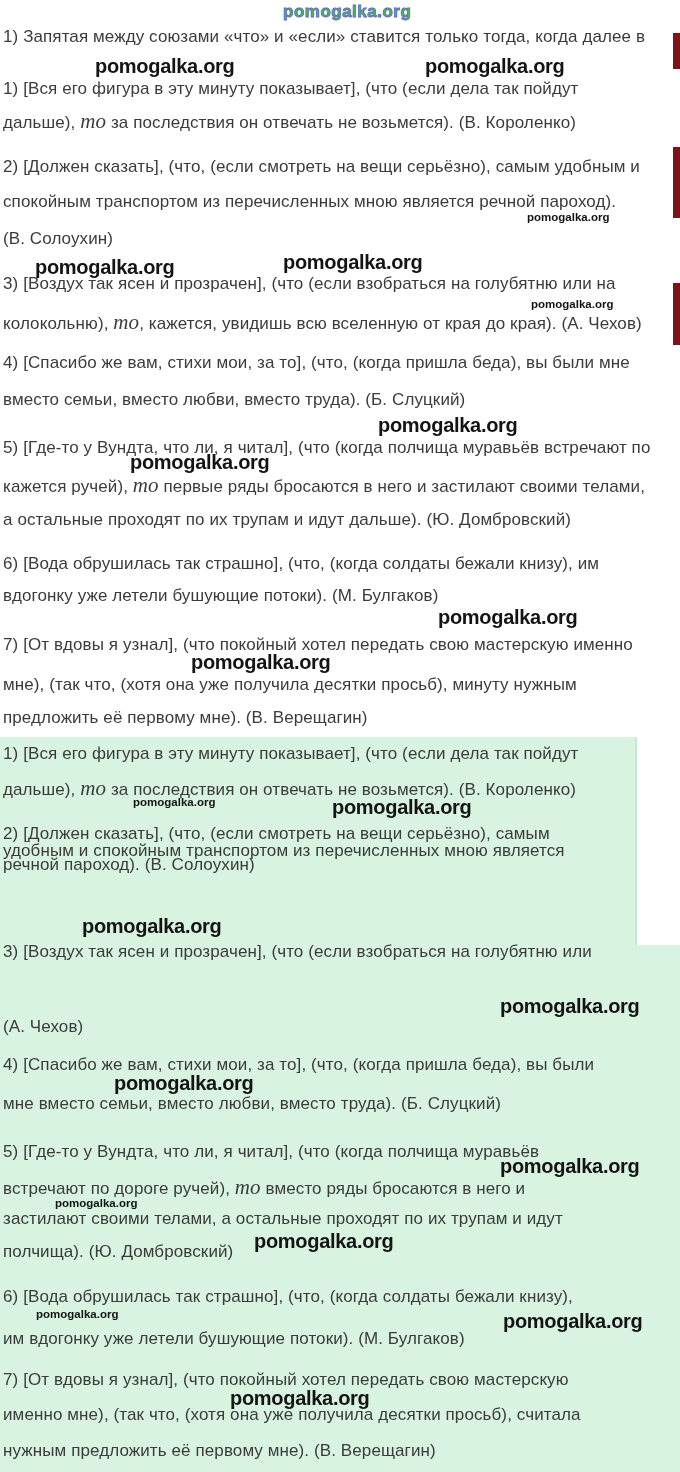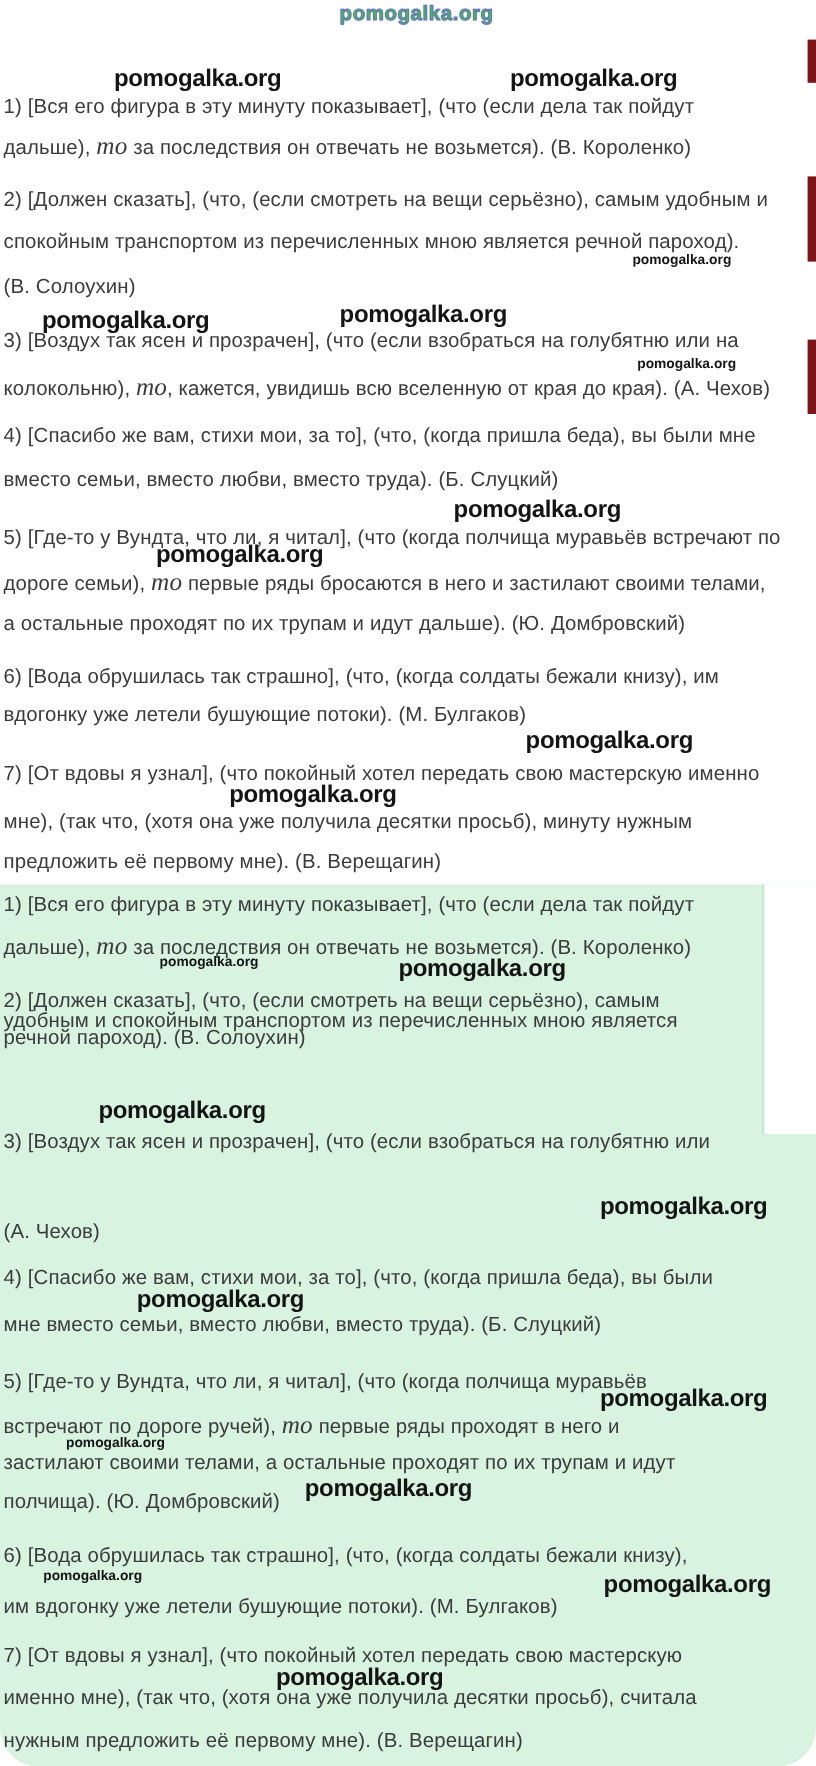--- a/index.html
+++ b/index.html
@@ -1,17 +1,17 @@
 <!DOCTYPE html>
 <html><head>
 <meta charset="utf-8">
 <style>
   html,body{margin:0;padding:0;background:#ffffff;}
   .page{position:relative;width:680px;height:1472px;background:#ffffff;overflow:hidden;
-        font-family:"Liberation Sans",sans-serif;color:#3b3b3b;border-radius:32px;}
+        font-family:"Liberation Sans",sans-serif;color:#3b3b3b;}
   .green-panel{position:absolute;left:0;top:737px;width:680px;height:735px;background:#d8f3e0;}
   .white-patch{position:absolute;left:635px;top:737px;width:45px;height:208px;background:#ffffff;
         border-left:2px solid #c5ead3;}
   .tl{position:absolute;left:3px;font-size:17px;line-height:22px;white-space:nowrap;letter-spacing:0.1px;}
   .it{font-family:"Liberation Serif",serif;font-style:italic;font-size:21px;}
   .wm{position:absolute;font-weight:bold;color:#141414;white-space:nowrap;}
   .wm-lg{font-size:20px;letter-spacing:-0.3px;}
   .wm-sm{font-size:11.5px;letter-spacing:0;}
   .wm-top{position:absolute;font-size:17px;font-weight:bold;letter-spacing:0.5px;color:#3fbf3f;
         -webkit-text-stroke:0.8px #6a6ad4;text-shadow:0 0 1px #7b68ee;white-space:nowrap;}
@@ -24,49 +24,50 @@
 
   <div class="green-panel"></div>
   <div class="white-patch"></div>
 
   <div class="redbar" style="top:33px;height:36px"></div>
   <div class="redbar" style="top:147px;height:71px"></div>
   <div class="redbar" style="top:283px;height:62px"></div>
 
   <div class="wm-top" style="left:283px;top:2px">pomogalka.org</div>
 
+  <div class="tl" style="top:26px">1) Запятая между союзами «что» и «если» ставится только тогда, когда далее в</div>
   <div class="tl" style="top:78px">1) [Вся его фигура в эту минуту показывает], (что (если дела так пойдут</div>
   <div class="tl" style="top:110px"><span>дальше), </span><i class="it">то</i><span> за последствия он отвечать не возьмется). (В. Короленко)</span></div>
   <div class="tl" style="top:156px">2) [Должен сказать], (что, (если смотреть на вещи серьёзно), самым удобным и</div>
   <div class="tl" style="top:191px">спокойным транспортом из перечисленных мною является речной пароход).</div>
   <div class="tl" style="top:228px">(В. Солоухин)</div>
   <div class="tl" style="top:273px">3) [Воздух так ясен и прозрачен], (что (если взобраться на голубятню или на</div>
   <div class="tl" style="top:311px"><span>колокольню), </span><i class="it">то</i><span>, кажется, увидишь всю вселенную от края до края). (А. Чехов)</span></div>
   <div class="tl" style="top:352px">4) [Спасибо же вам, стихи мои, за то], (что, (когда пришла беда), вы были мне</div>
   <div class="tl" style="top:389px">вместо семьи, вместо любви, вместо труда). (Б. Слуцкий)</div>
   <div class="tl" style="top:437px">5) [Где-то у Вундта, что ли, я читал], (что (когда полчища муравьёв встречают по</div>
-  <div class="tl" style="top:474px"><span>дороге семьи), </span><i class="it">то</i><span> первые ряды бросаются в него и застилают своими телами,</span></div>
+  <div class="tl" style="top:474px"><span>кажется ручей), </span><i class="it">то</i><span> первые ряды бросаются в него и застилают своими телами,</span></div>
   <div class="tl" style="top:509px">а остальные проходят по их трупам и идут дальше). (Ю. Домбровский)</div>
   <div class="tl" style="top:553px">6) [Вода обрушилась так страшно], (что, (когда солдаты бежали книзу), им</div>
   <div class="tl" style="top:585px">вдогонку уже летели бушующие потоки). (М. Булгаков)</div>
   <div class="tl" style="top:634px">7) [От вдовы я узнал], (что покойный хотел передать свою мастерскую именно</div>
   <div class="tl" style="top:674px">мне), (так что, (хотя она уже получила десятки просьб), минуту нужным</div>
   <div class="tl" style="top:707px">предложить её первому мне). (В. Верещагин)</div>
 
   <div class="tl" style="top:743px">1) [Вся его фигура в эту минуту показывает], (что (если дела так пойдут</div>
   <div class="tl" style="top:777px"><span>дальше), </span><i class="it">то</i><span> за последствия он отвечать не возьмется). (В. Короленко)</span></div>
   <div class="tl" style="top:823px">2) [Должен сказать], (что, (если смотреть на вещи серьёзно), самым</div>
   <div class="tl" style="top:840px">удобным и спокойным транспортом из перечисленных мною является</div>
   <div class="tl" style="top:854px">речной пароход). (В. Солоухин)</div>
   <div class="tl" style="top:941px">3) [Воздух так ясен и прозрачен], (что (если взобраться на голубятню или</div>
   <div class="tl" style="top:1016px">(А. Чехов)</div>
   <div class="tl" style="top:1054px">4) [Спасибо же вам, стихи мои, за то], (что, (когда пришла беда), вы были</div>
   <div class="tl" style="top:1093px">мне вместо семьи, вместо любви, вместо труда). (Б. Слуцкий)</div>
   <div class="tl" style="top:1141px">5) [Где-то у Вундта, что ли, я читал], (что (когда полчища муравьёв</div>
-  <div class="tl" style="top:1176px"><span>встречают по дороге ручей), </span><i class="it">то</i><span> первые ряды проходят в него и</span></div>
+  <div class="tl" style="top:1176px"><span>встречают по дороге ручей), </span><i class="it">то</i><span> вместо ряды бросаются в него и</span></div>
   <div class="tl" style="top:1208px">застилают своими телами, а остальные проходят по их трупам и идут</div>
   <div class="tl" style="top:1241px">полчища). (Ю. Домбровский)</div>
   <div class="tl" style="top:1286px">6) [Вода обрушилась так страшно], (что, (когда солдаты бежали книзу),</div>
   <div class="tl" style="top:1328px">им вдогонку уже летели бушующие потоки). (М. Булгаков)</div>
   <div class="tl" style="top:1369px">7) [От вдовы я узнал], (что покойный хотел передать свою мастерскую</div>
   <div class="tl" style="top:1404px">именно мне), (так что, (хотя она уже получила десятки просьб), считала</div>
   <div class="tl" style="top:1440px">нужным предложить её первому мне). (В. Верещагин)</div>
 
   <div class="wm wm-lg" style="left:95px;top:55px">pomogalka.org</div>
   <div class="wm wm-lg" style="left:425px;top:55px">pomogalka.org</div>

